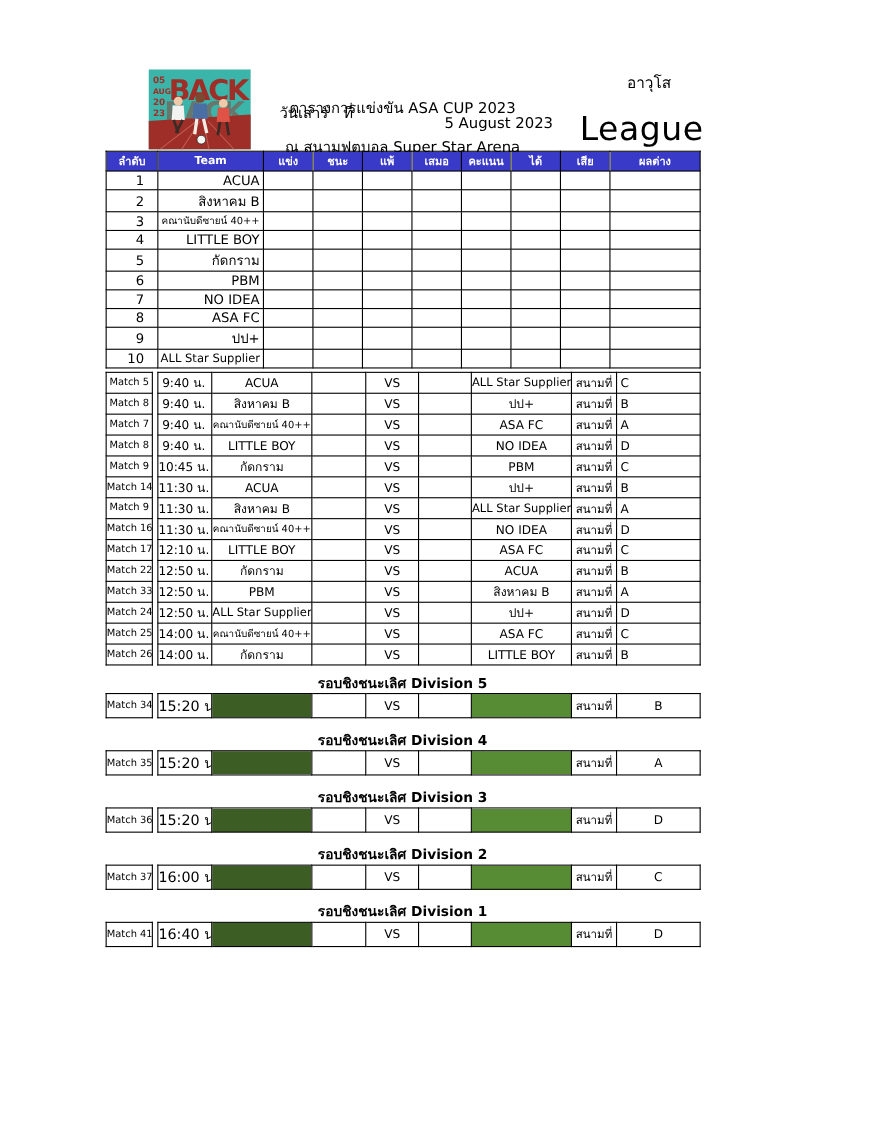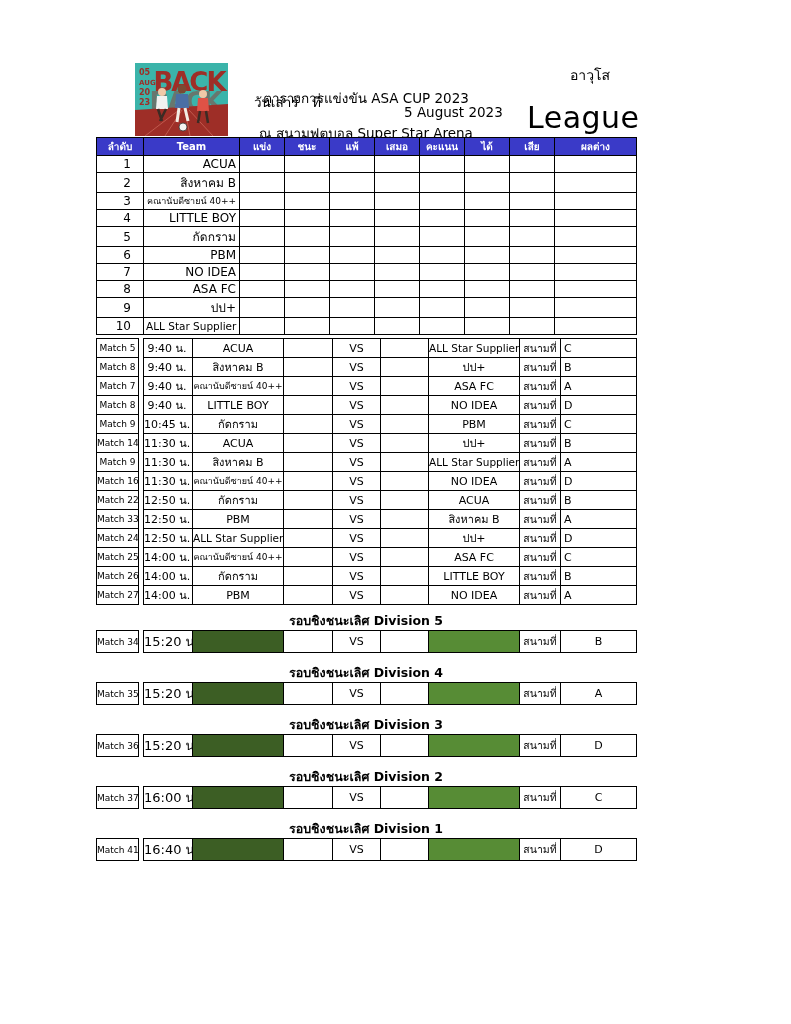--- a/index.html
+++ b/index.html
@@ -353,20 +353,32 @@
         <td class="timecell">11:30 น.</td>
         <td class="fit" style="font-size: 9px;">คณานับดีซายน์ 40++</td>
         <td></td>
         <td>VS</td>
         <td></td>
         <td class="fit">NO IDEA</td>
         <td class="venuecell">สนามที่</td>
         <td class="fieldcell">D</td>
       </tr>
         <tr>
+        <td class="mlabel">Match 17</td>
+        <td class="gapcell"></td>
+        <td class="timecell">12:10 น.</td>
+        <td class="fit">LITTLE BOY</td>
+        <td></td>
+        <td>VS</td>
+        <td></td>
+        <td class="fit">ASA FC</td>
+        <td class="venuecell">สนามที่</td>
+        <td class="fieldcell">C</td>
+      </tr>
+        <tr>
         <td class="mlabel">Match 22</td>
         <td class="gapcell"></td>
         <td class="timecell">12:50 น.</td>
         <td class="fit">กัดกราม</td>
         <td></td>
         <td>VS</td>
         <td></td>
         <td class="fit">ACUA</td>
         <td class="venuecell">สนามที่</td>
         <td class="fieldcell">B</td>
@@ -411,32 +423,20 @@
         <td class="mlabel">Match 26</td>
         <td class="gapcell"></td>
         <td class="timecell">14:00 น.</td>
         <td class="fit">กัดกราม</td>
         <td></td>
         <td>VS</td>
         <td></td>
         <td class="fit">LITTLE BOY</td>
         <td class="venuecell">สนามที่</td>
         <td class="fieldcell">B</td>
-      </tr>
-        <tr>
-        <td class="mlabel">Match 27</td>
-        <td class="gapcell"></td>
-        <td class="timecell">14:00 น.</td>
-        <td class="fit">PBM</td>
-        <td></td>
-        <td>VS</td>
-        <td></td>
-        <td class="fit">NO IDEA</td>
-        <td class="venuecell">สนามที่</td>
-        <td class="fieldcell">A</td>
       </tr>
       </tbody>
   </table>
 
   <div>
 
   <div class="final-section">
       <div class="final-title">รอบชิงชนะเลิศ Division 5</div>
       <table class="final">
         <colgroup>

